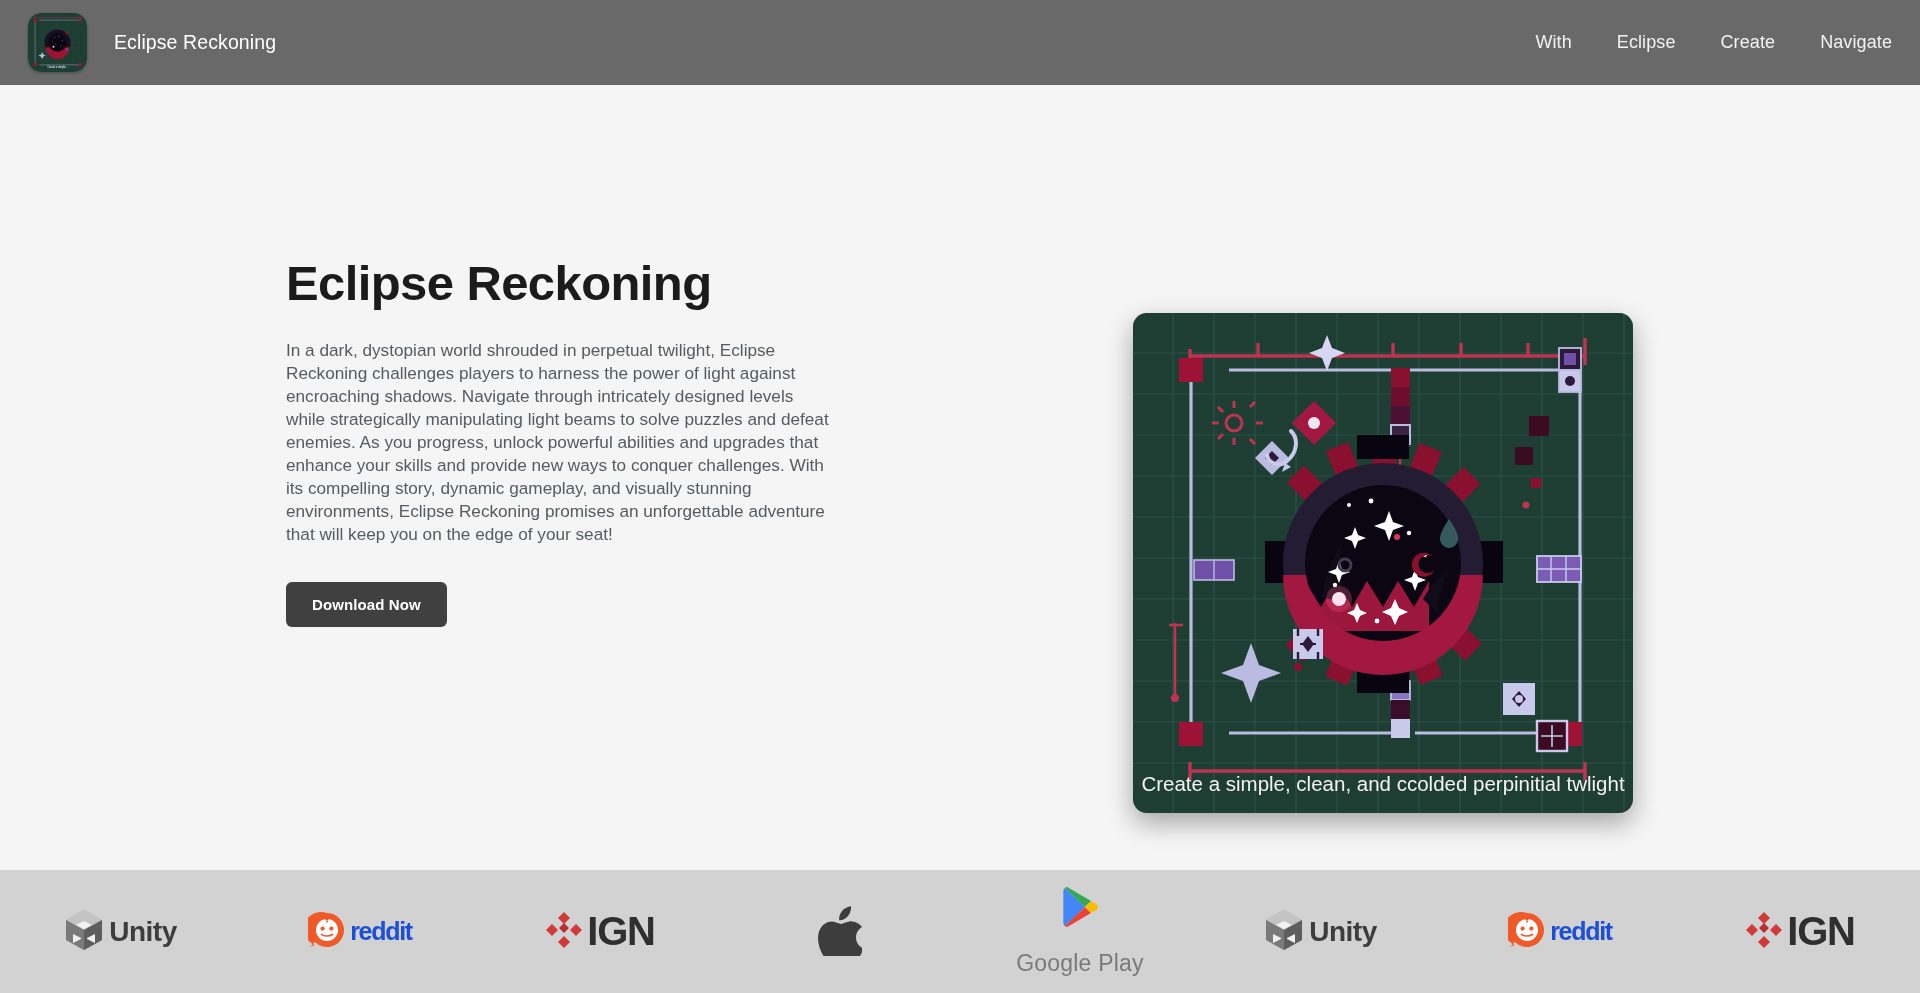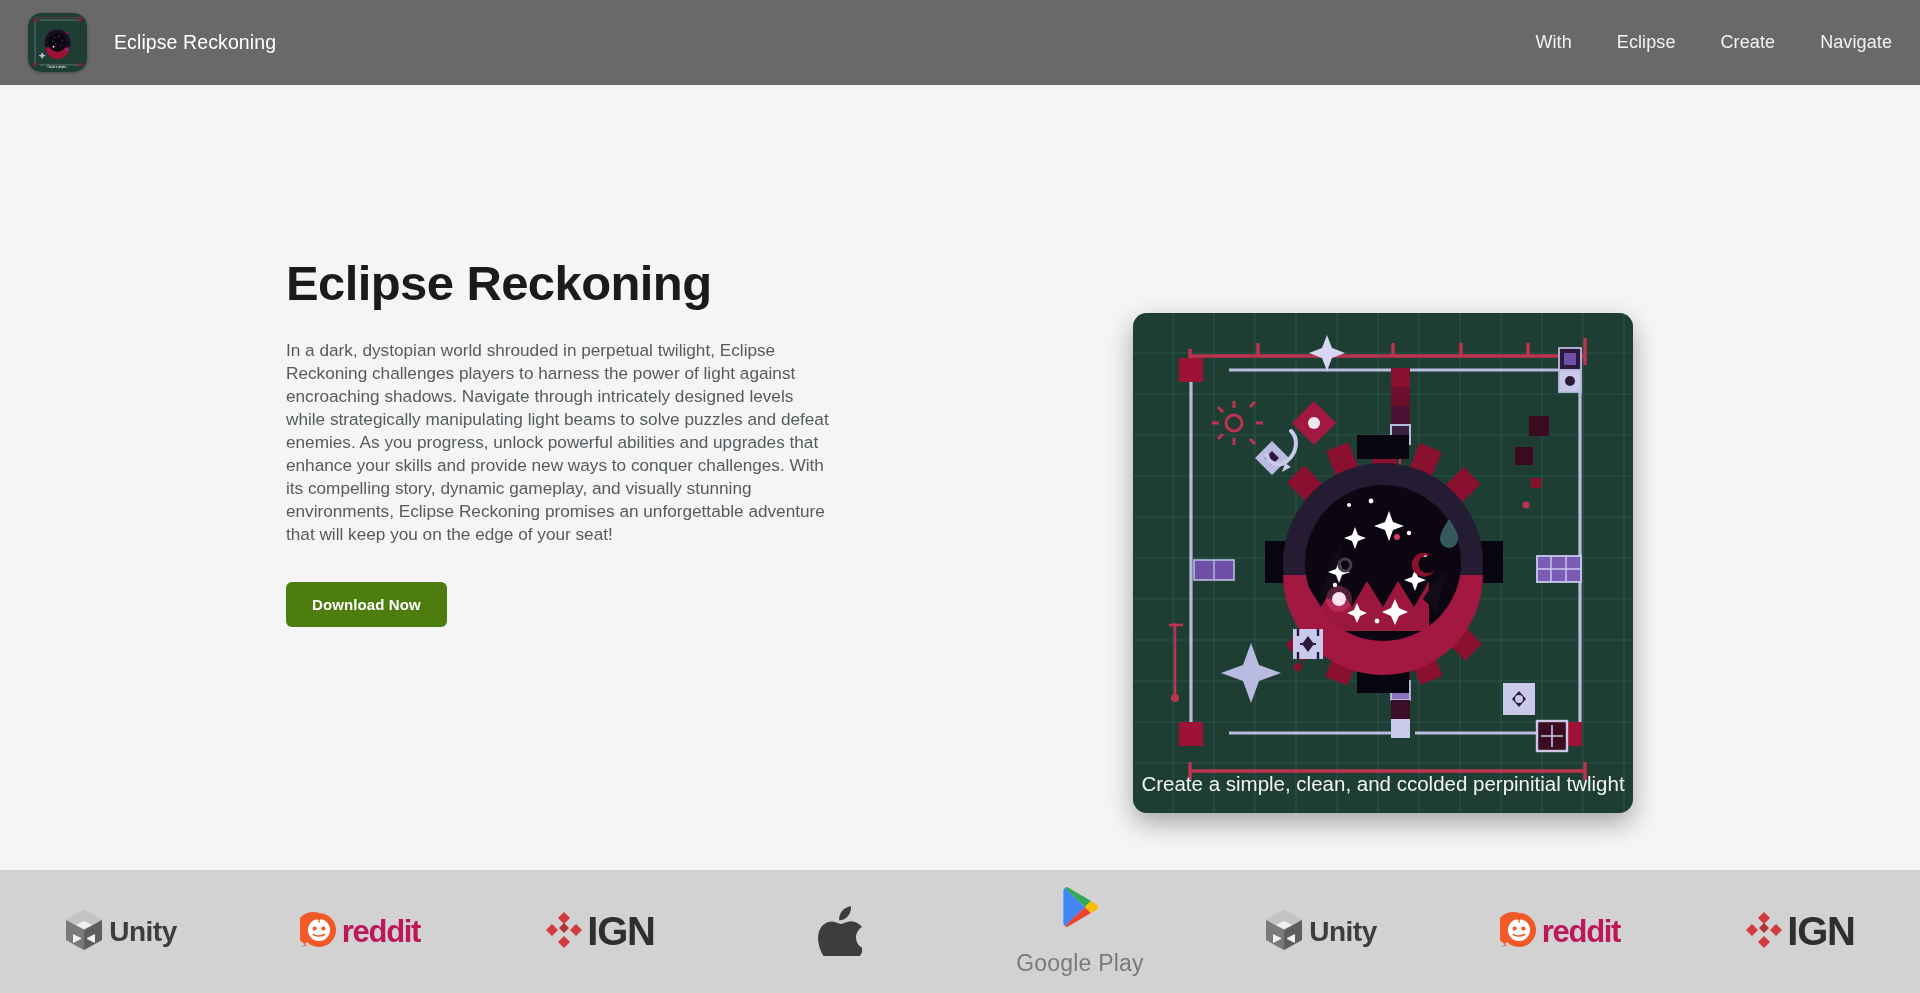--- a/index.html
+++ b/index.html
@@ -46,21 +46,21 @@
   .hero-title {
     margin: 0; font-size: 49px; font-weight: bold; color: #1b1b1b;
     letter-spacing: -.6px; line-height: 1.1;
   }
   .hero-desc {
     margin: 28px 0 0 0; font-size: 17.2px; line-height: 23px;
     color: #555b5e; width: 548px;
   }
   .cta-button {
     margin-top: 36px; display: inline-block;
-    background: #4d7c0f; color: #ffffff;
+    background: #404040; color: #ffffff;
     font-size: 15px; font-weight: bold;
     padding: 14px 26px; border: none; border-radius: 6px;
     cursor: pointer; letter-spacing: .1px;
   }
 
   
   .art-card {
     position: absolute; left: 1133px; top: 228px;
     width: 500px; height: 500px;
     border-radius: 14px; overflow: hidden;
@@ -80,21 +80,21 @@
     background: #d2d2d2;
     display: flex; align-items: center;
   }
   .partner {
     flex: 1 1 0; display: flex; align-items: center;
     justify-content: center; height: 100%;
     cursor: pointer;
   }
   .logo-wrap { display: flex; align-items: center; gap: 4px; }
   .logo-text { font-size: 28px; font-weight: bold; color: #3d3d3d; letter-spacing: -.5px; }
-  .logo-text.reddit { color: #be185d; font-size: 31px; letter-spacing: -1.3px; }
+  .logo-text.reddit { color: #1d4ed8; font-size: 25px; letter-spacing: -1.3px; }
   .logo-text.ign { color: #2f2f2f; font-size: 40px; letter-spacing: -1.2px; }
   .gp-stack { display: flex; flex-direction: column; align-items: center; gap: 18px; }
   .gp-text { font-size: 23px; color: #7a7a7a; letter-spacing: .2px; }
 </style>
 </head>
 <body>
 
 <header class="site-header">
   <div class="brand">
     <div class="brand-logo">

